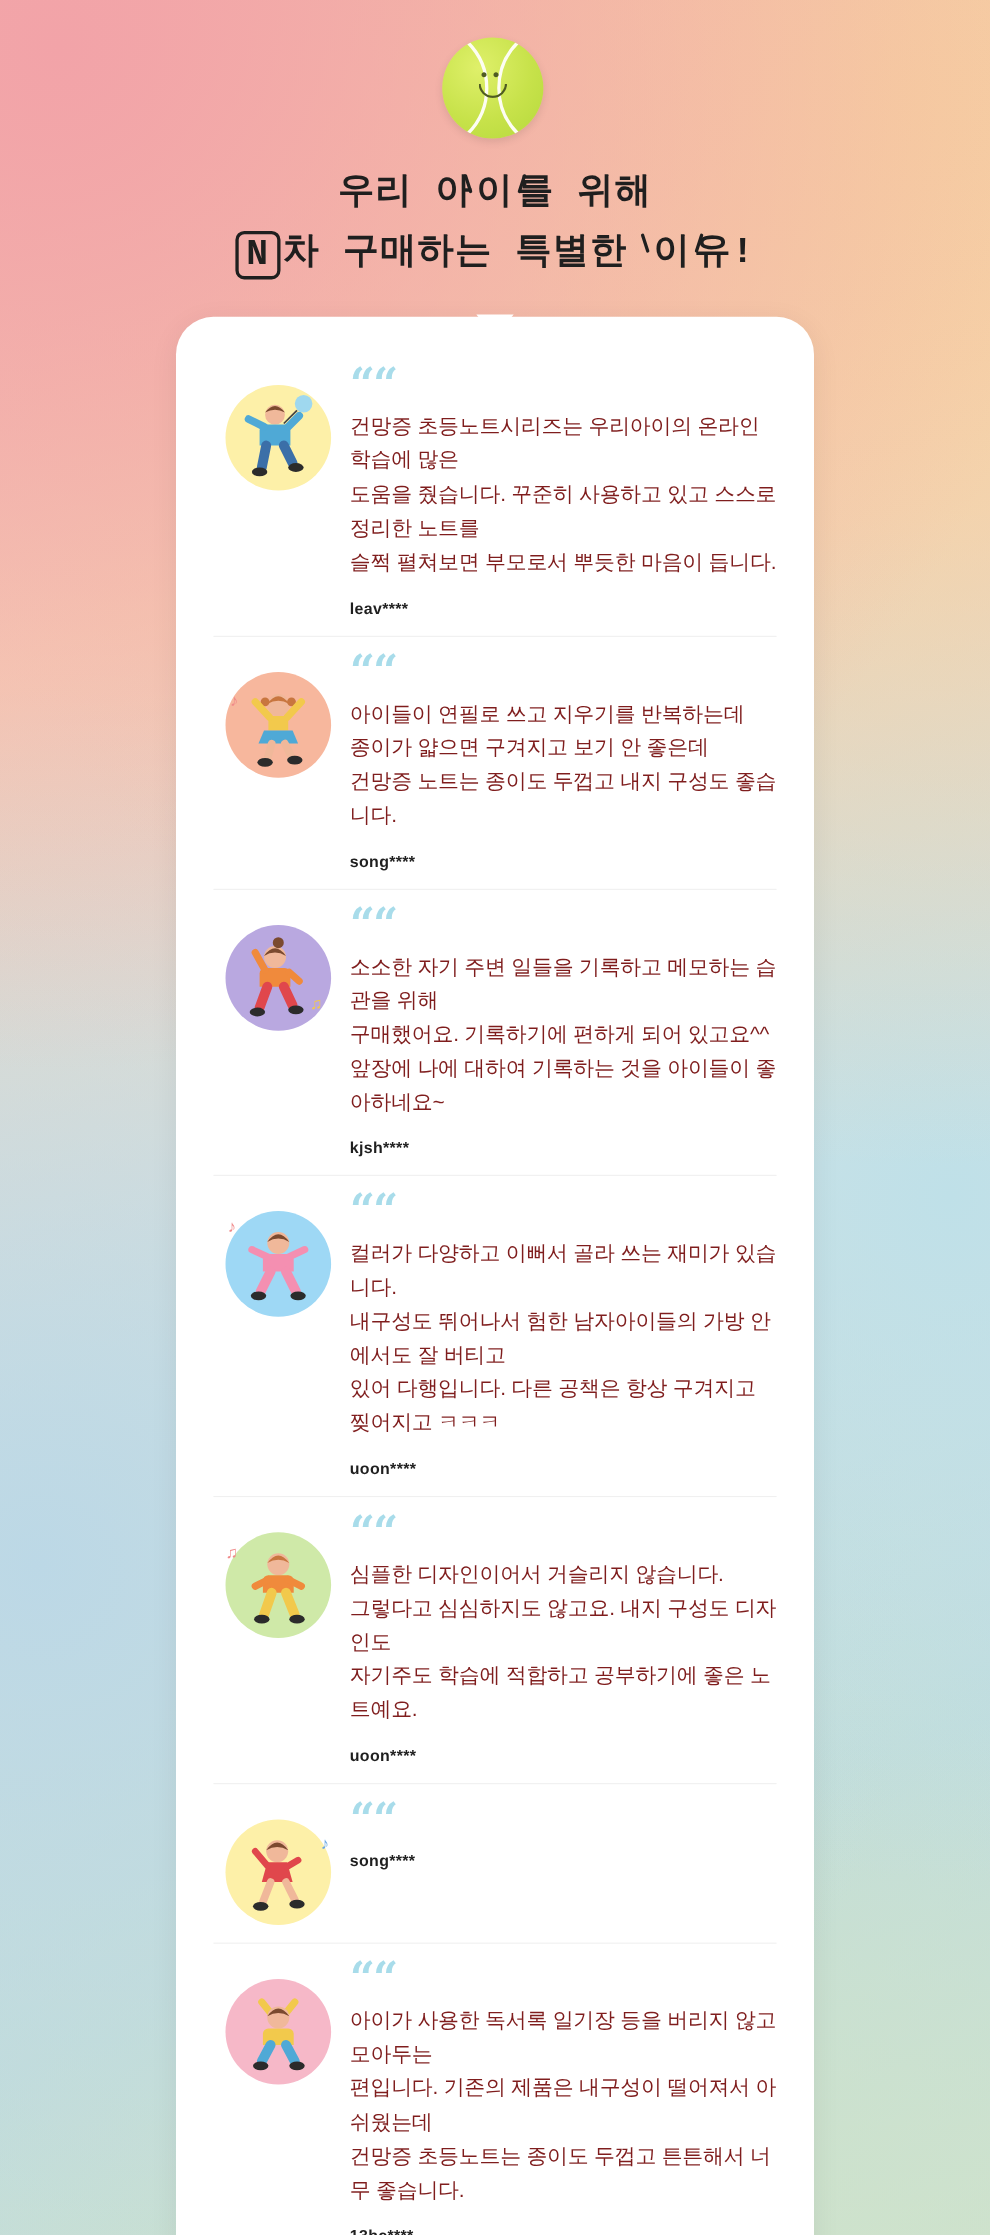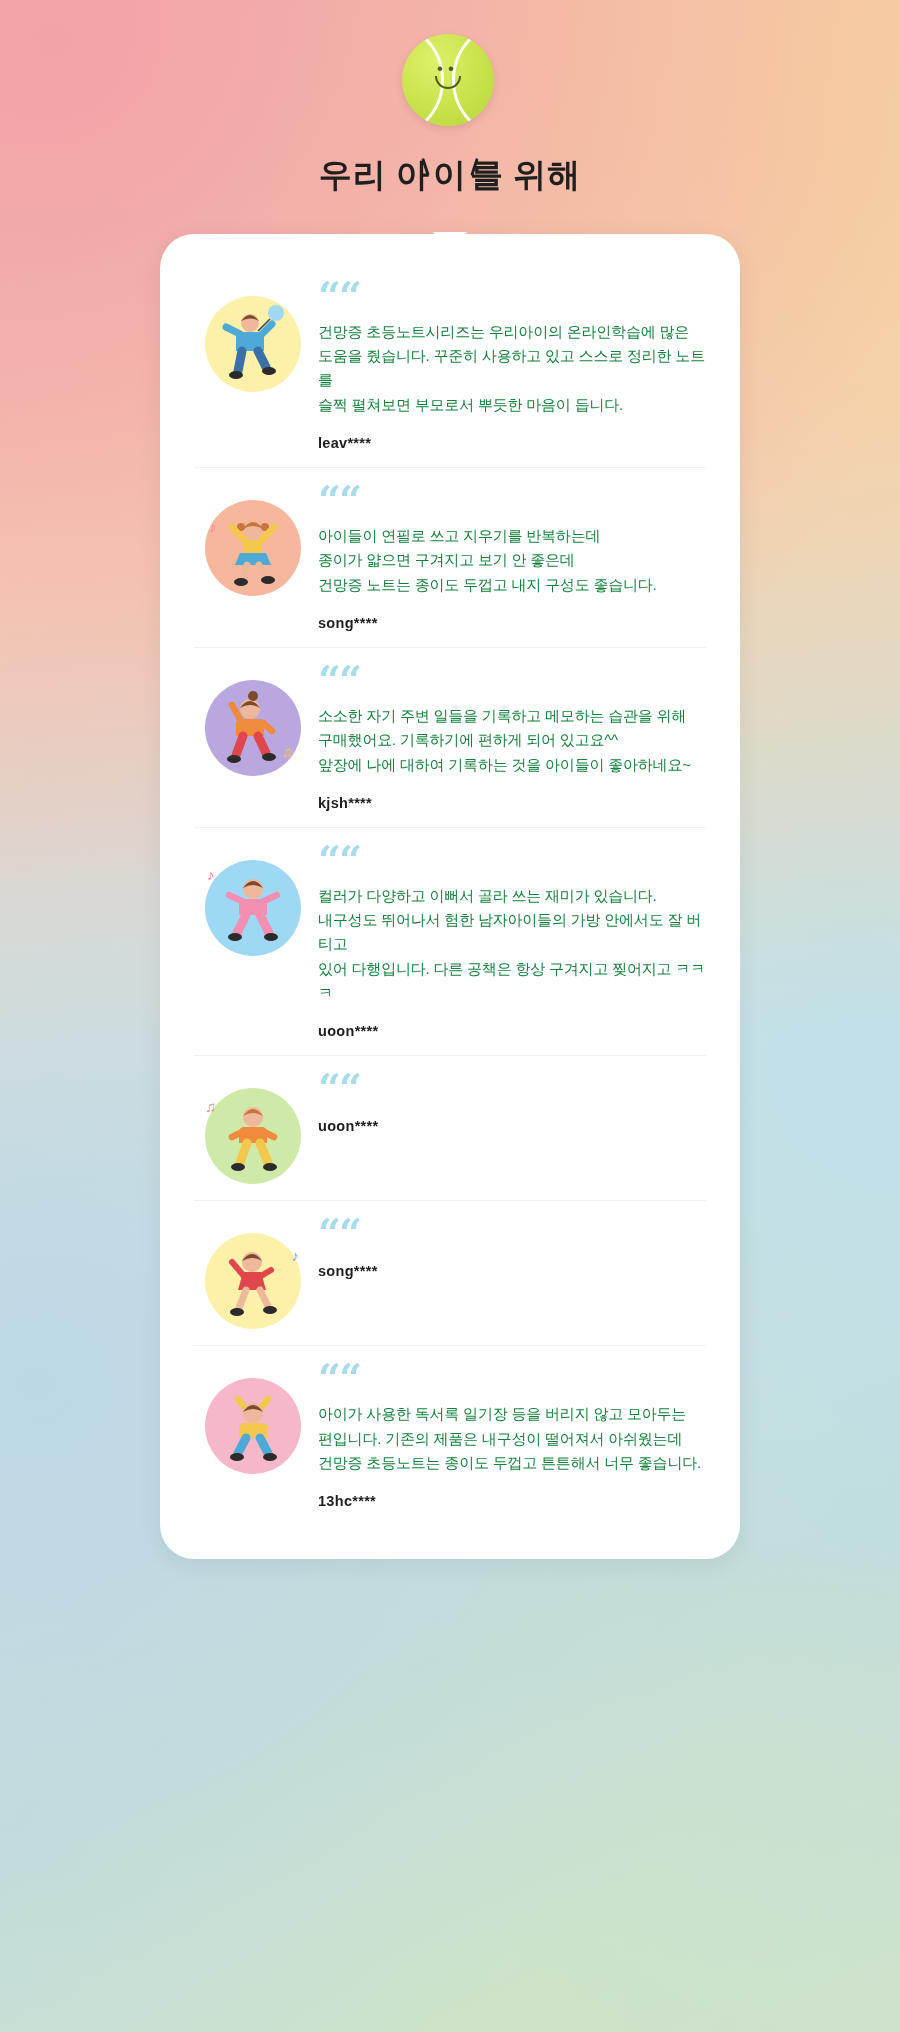--- a/index.html
+++ b/index.html
@@ -60,21 +60,21 @@
     left: 50%; top: 42px;
     transform: translateX(-50%);
     width: 26px; height: 13px;
     border: 2.6px solid #4f5b22;
     border-top: none;
     border-radius: 0 0 26px 26px;
   }
 
   .title {
     margin-top: 22px;
-    font-family: Liberation Serif, serif;
+    font-family: Liberation Mono, monospace;
     color: #1f1f1f;
     font-weight: bold;
     line-height: 1.45;
     font-size: 33px;
     letter-spacing: 1px;
   }
   .title .l2 { display: block; margin-top: 6px; }
   .nbadge {
     display: inline-block;
     border: 3px solid #1f1f1f;
@@ -158,23 +158,23 @@
     font-family: "DejaVu Serif", serif;
     color: #a8dcea;
     font-size: 40px;
     font-weight: bold;
     line-height: .7;
     letter-spacing: -2px;
     margin: 0 0 12px 0;
     height: 26px;
   }
   .text {
-    font-size: 15px;
+    font-size: 19px;
     line-height: 1.62;
-    color: #15803d;
+    color: #7f1d1d;
     white-space: pre-line;
     letter-spacing: -.2px;
   }
   .author {
     margin-top: 18px;
     font-size: 14.5px;
     font-weight: bold;
     color: #1f1f1f;
     letter-spacing: .3px;
   }
@@ -189,20 +189,23 @@
       <div class="seam left"></div>
       <div class="seam right"></div>
       <div class="face">••</div>
       <div class="smile"></div>
     </div>
   </div>
 
   <div class="title">
     <span class="l1">
       <span>우리 아</span><span class="sparkle">이</span><span>를 위해</span>
+    </span>
+    <span class="l2">
+      <span class="nbadge">N</span><span>차 구매하는 특별한 </span><span class="sparkle">이</span><span>유!</span>
     </span>
   </div>
 
   <div class="pointer"></div>
 </div>
 
 <div class="card">
 
   <div class="review">
     <div class="avatar">
@@ -325,20 +328,23 @@
           <path d="M52 38 L64 44" stroke="#f08a3c" stroke-width="6.5" stroke-linecap="round"></path>
           <path d="M37 50 L30 70" stroke="#f2c94c" stroke-width="9" stroke-linecap="round"></path>
           <path d="M50 50 L58 70" stroke="#f2c94c" stroke-width="9" stroke-linecap="round"></path>
           <ellipse cx="28" cy="74" rx="7" ry="4" fill="#2b2b2b"></ellipse>
           <ellipse cx="60" cy="74" rx="7" ry="4" fill="#2b2b2b"></ellipse>
         </svg>
       </div>
     </div>
     <div class="body">
       <div class="quote">““</div>
+      <div class="text">심플한 디자인이어서 거슬리지 않습니다.
+그렇다고 심심하지도 않고요. 내지 구성도 디자인도
+자기주도 학습에 적합하고 공부하기에 좋은 노트예요.</div>
       <div class="author">uoon****</div>
     </div>
   </div>
 
   <div class="review">
     <div class="avatar">
       <div class="blob" style="background:#fdf0a8">
         <span class="note-ico" style="right:2px; top:14px; color:#6aa8e0;">♪</span>
         <svg class="figure" width="86" height="86" viewBox="0 0 86 86">
           <circle cx="42" cy="24" r="10" fill="#f0b89a"></circle>

